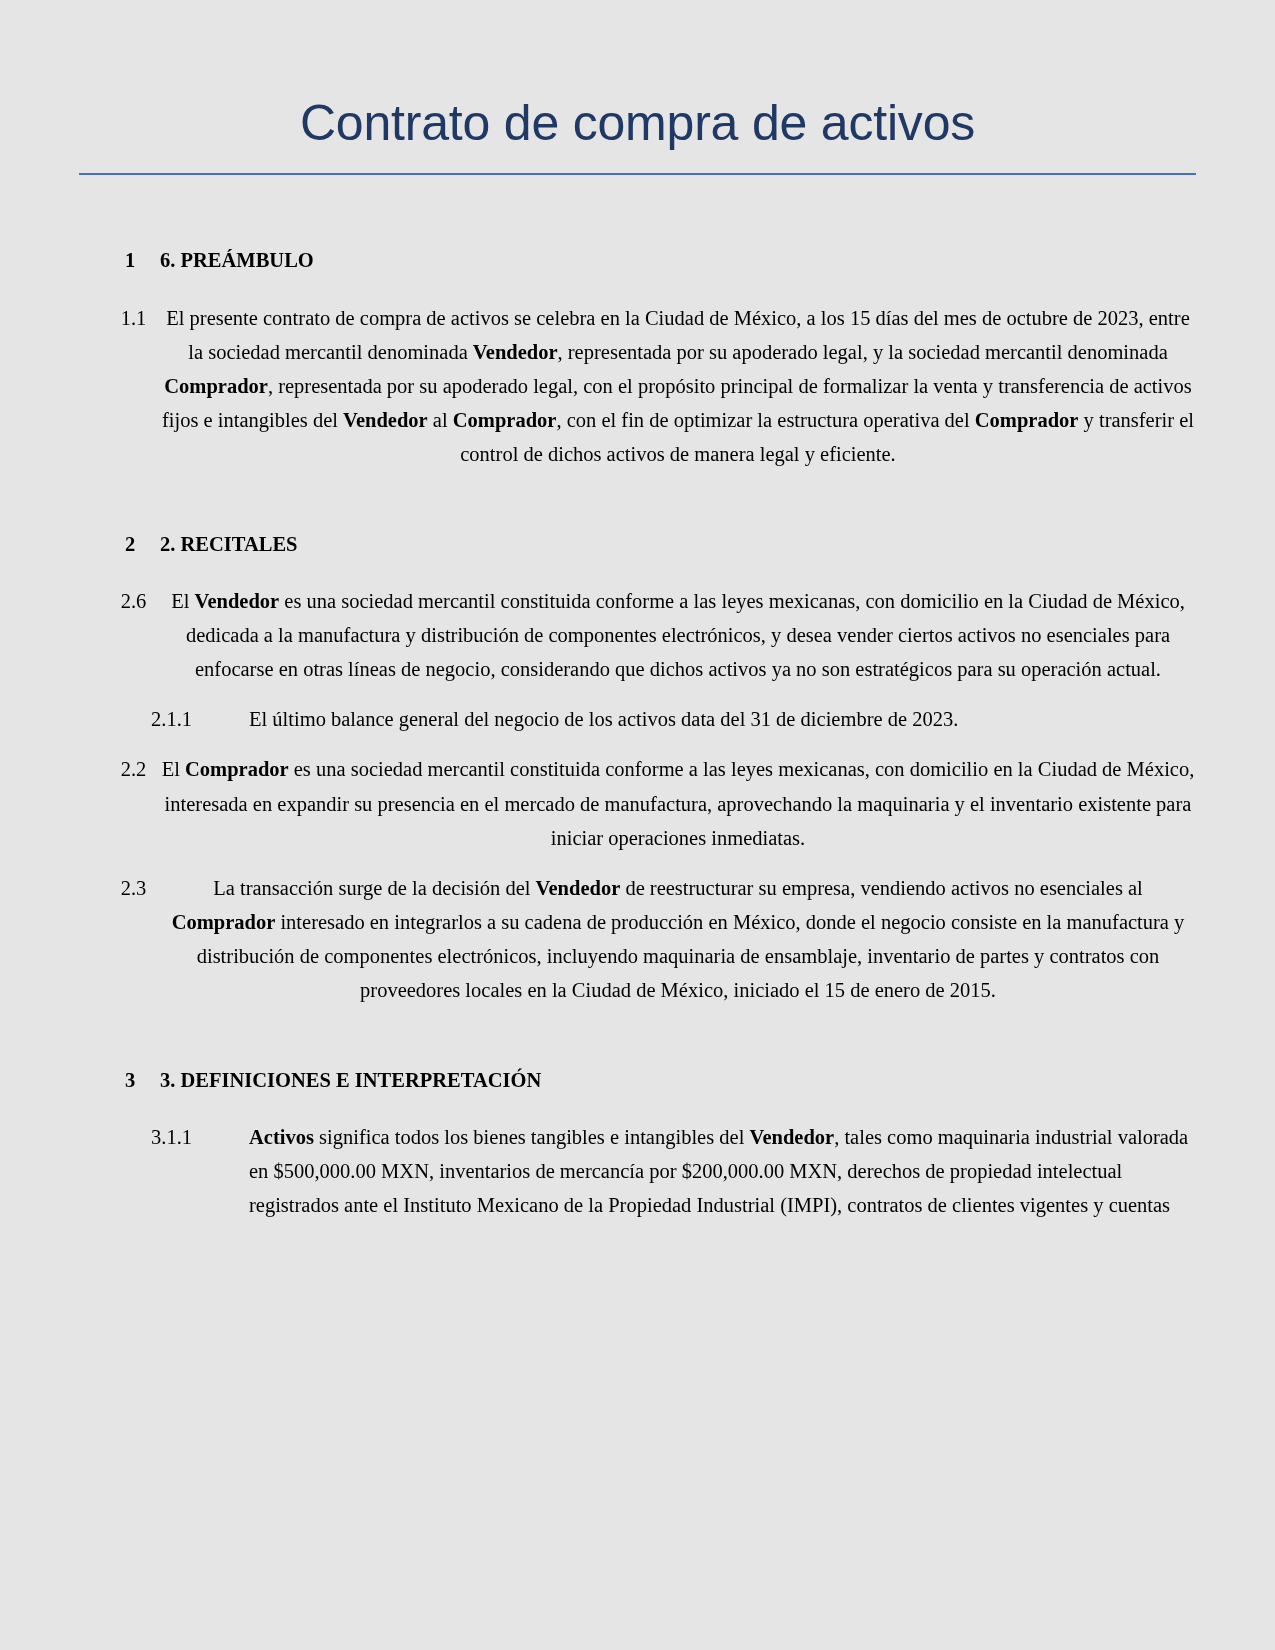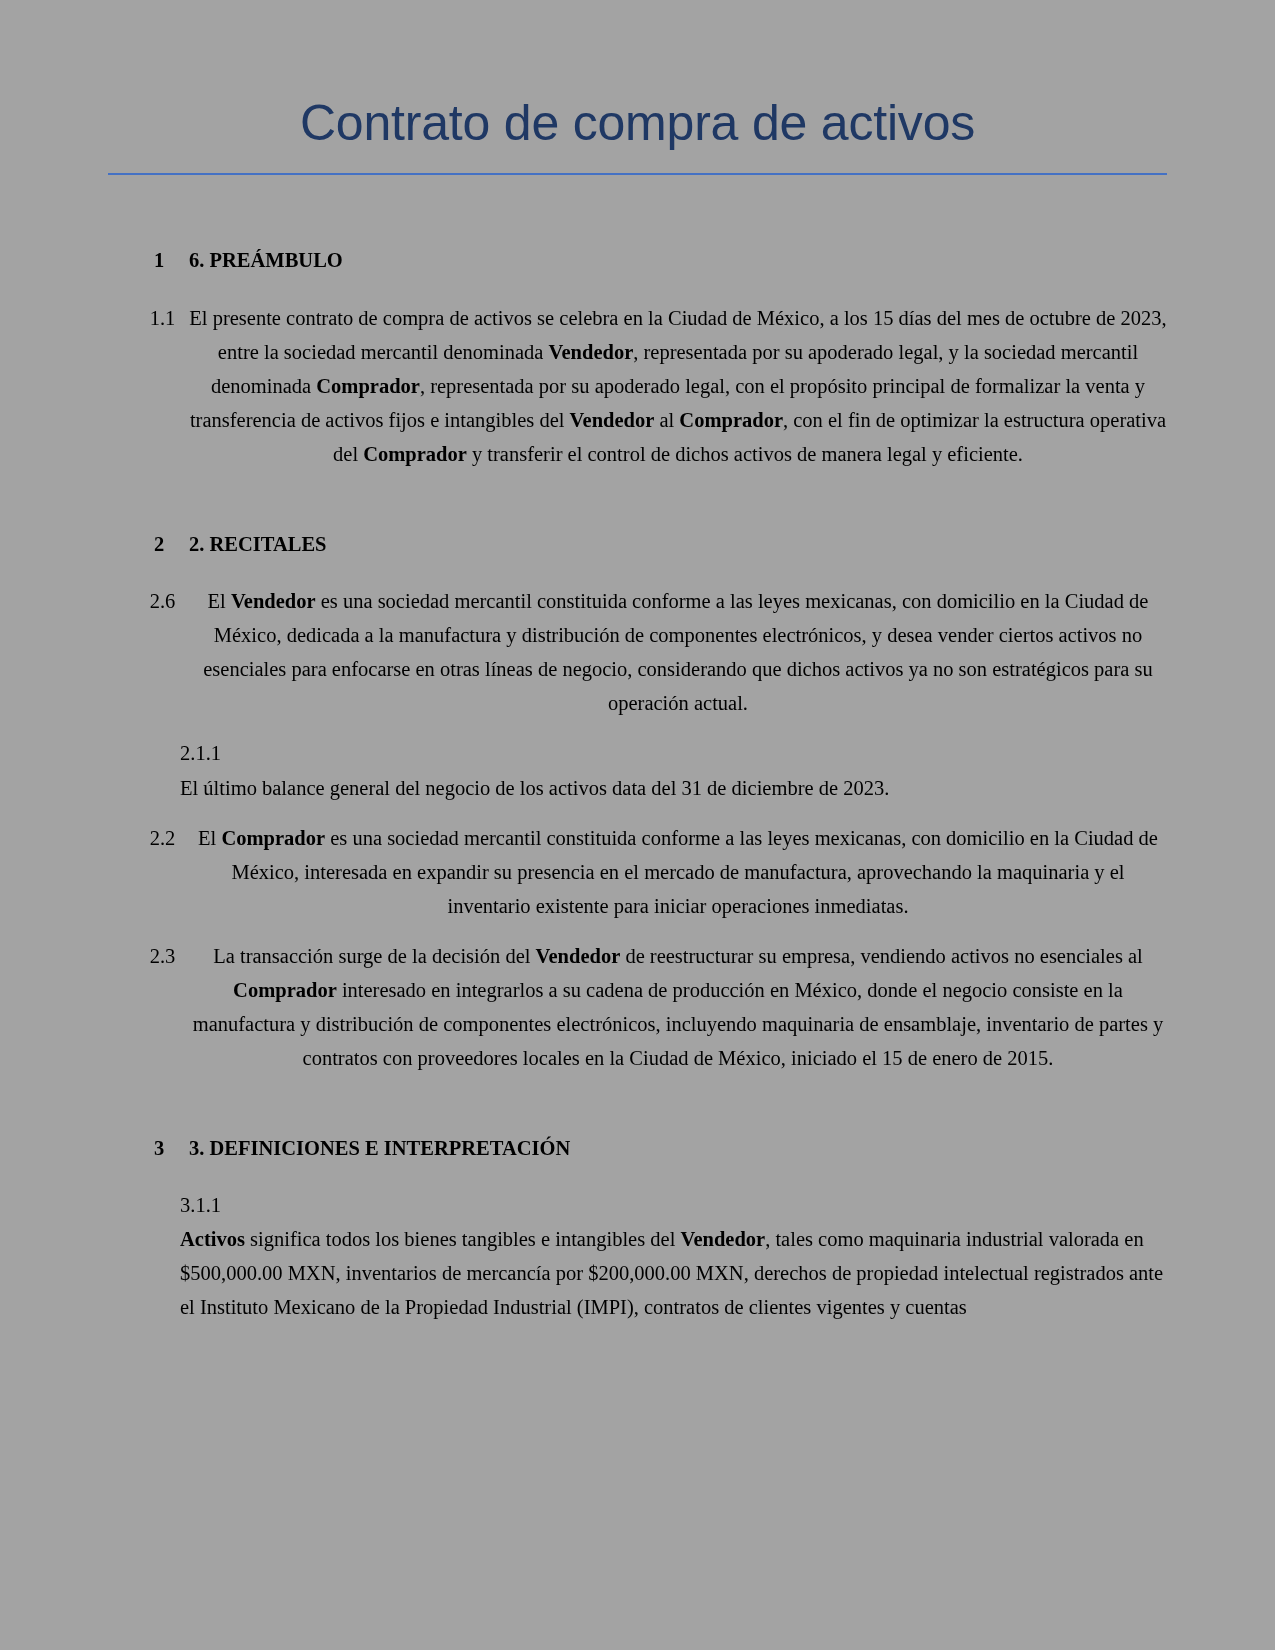--- a/index.html
+++ b/index.html
@@ -4,25 +4,25 @@
 <style>
   html, body {
     margin: 0;
     padding: 0;
     background: #ffffff;
   }
   .page {
     position: relative;
     width: 1275px;
     height: 1650px;
-    background: #a3a3a3;
+    background: #e5e5e5;
     margin: 0 auto;
     overflow: hidden;
     box-sizing: border-box;
-    padding: 0 108px;
+    padding: 0 79px;
     font-family: "Liberation Serif", "DejaVu Serif", serif;
     color: #000000;
   }
 
   
   .doc-title {
     font-family: "Liberation Sans", "DejaVu Sans", sans-serif;
     font-size: 50px;
     font-weight: 400;
     color: #1F3864;
@@ -87,21 +87,20 @@
   }
 
   
   .subclause {
     display: flex;
     align-items: flex-start;
     font-size: 20.5px;
     line-height: 1.66;
     margin-bottom: 16px;
     padding-left: 72px;
-    flex-direction: column;
   }
   .subclause .num {
     width: 98px;
     flex: none;
     text-align: left;
     box-sizing: border-box;
   }
   .subclause .ctext {
     flex: 1;
     text-align: left;

